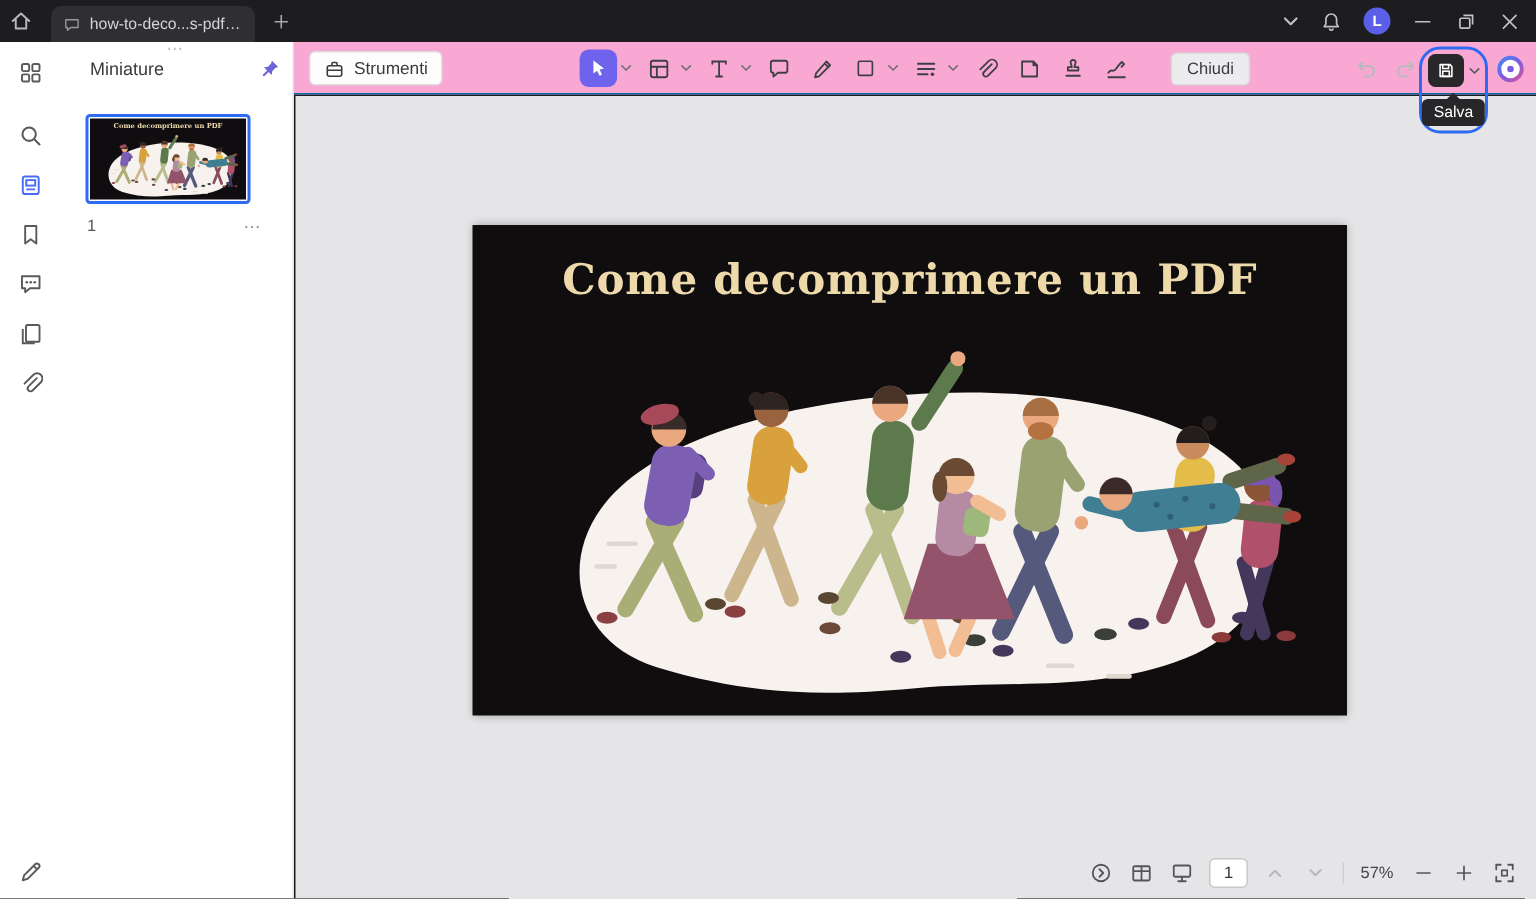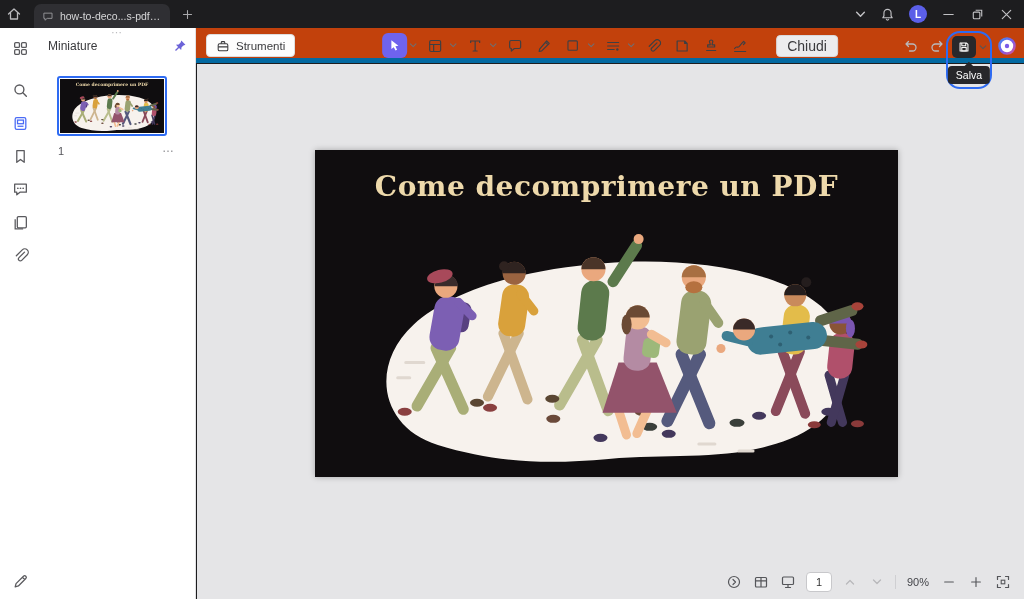--- a/index.html
+++ b/index.html
@@ -10,48 +10,48 @@
   .titlebar { position:absolute; top:0; left:0; right:0; height:28px; background:#1d1d1f; display:flex; align-items:center; color:#c9c9cc; }
   .home-btn { width:28px; height:28px; display:flex; align-items:center; justify-content:center; color:#b9b9bc; }
   .tab { margin-left:6px; height:24px; margin-top:4px; width:136px; background:#2f2f33; border-radius:7px 7px 0 0; display:flex; align-items:center; padding:0 8px; gap:6px; }
   .tab-title { font-size:10.5px; color:#d6d6d8; white-space:nowrap; overflow:hidden; text-overflow:ellipsis; }
   .newtab-btn { width:22px; height:22px; margin-left:6px; display:flex; align-items:center; justify-content:center; color:#a9a9ac; }
   .tb-right { margin-left:auto; display:flex; align-items:center; gap:14px; padding-right:10px; }
   .tb-ic { display:flex; align-items:center; justify-content:center; color:#c2c2c5; }
   .avatar { width:18px; height:18px; border-radius:50%; background:#5b5fe8; color:#fff; font-size:10px; font-weight:bold; display:flex; align-items:center; justify-content:center; }
 
   
-  .toolbar { position:absolute; top:28px; left:196px; right:0; height:35px; background:#c2410c; border-bottom:5px solid #0369a1; }
+  .toolbar { position:absolute; top:28px; left:196px; right:0; height:35px; background:#f9a8d4; border-bottom:1px solid #0369a1; }
   .strumenti { position:absolute; left:10px; top:6px; height:23px; display:flex; align-items:center; gap:6px; background:#fdfdfd; border:1px solid #ddddde; border-radius:4px; padding:0 9px; font-size:11.5px; color:#3a3a3d; }
   .tb-center { position:absolute; left:50%; top:5px; transform:translateX(-50%); display:flex; align-items:center; gap:4px; }
   .tool { width:25px; height:25px; border-radius:6px; display:flex; align-items:center; justify-content:center; color:#3e3f43; }
   .tool.sel { background:#6f63ee; color:#fff; }
   .chev { color:#6e6e72; display:flex; align-items:center; margin:0 1px 0 -2px; }
-  .chiudi { height:22px; margin-left:20px; display:flex; align-items:center; background:#ececee; border:1px solid #d9d9dc; border-radius:4px; padding:0 10px; font-size:14px; color:#3a3a3d;text-align:right; }
+  .chiudi { height:22px; margin-left:20px; display:flex; align-items:center; background:#ececee; border:1px solid #d9d9dc; border-radius:4px; padding:0 10px; font-size:11px; color:#3a3a3d;text-align:right; }
   .hist { position:absolute; top:9px; width:18px; height:18px; display:flex; align-items:center; justify-content:center; color:#b9b9bc; }
   .undo { right:104px; } .redo { right:78px; }
   .save-wrap { position:absolute; right:32px; top:3px; width:46px; height:58px; border:2px solid #2e6bf2; border-radius:14px; z-index:6; }
   .save-row { display:flex; align-items:center; justify-content:center; gap:3px; margin-top:3px; }
   .save-btn { width:24px; height:22px; background:#28282b; border-radius:5px; display:flex; align-items:center; justify-content:center; color:#fff; }
   .save-tip { position:absolute; top:33px; left:50%; transform:translateX(-50%); background:#27272a; color:#fff; font-size:10.5px; padding:3px 8px; border-radius:4px; white-space:nowrap; }
   .save-tip::before { content:""; position:absolute; top:-3px; left:50%; margin-left:-3px; width:6px; height:6px; background:#27272a; transform:rotate(45deg); }
   .ai-btn { position:absolute; right:7px; top:8px; width:20px; height:20px; display:flex; align-items:center; justify-content:center; }
 
   
   .rail { position:absolute; top:28px; left:0; width:40px; bottom:0; background:#fff; display:flex; flex-direction:column; align-items:center; }
   .rail-btn { width:20px; height:20px; display:flex; align-items:center; justify-content:center; color:#5a5a5e; margin-top:13px; }
   .rail-btn:first-child { margin-top:10px; }
   .rail-btn:nth-child(2) { margin-top:22px; }
   .rail-btn.active { color:#4a6bf5; }
   .rail-logo { position:absolute; bottom:8px; left:10px; width:20px; height:20px; color:#5a5a5e; display:flex; align-items:center; justify-content:center; }
 
   
   .panel { position:absolute; top:28px; left:40px; width:156px; bottom:0; background:#fff; border-right:1px solid #e2e2e4; }
   .drag-dots { position:absolute; top:-2px; left:0; right:0; text-align:center; color:#bcbcbf; font-size:11px; letter-spacing:2px; }
-  .panel-head { position:absolute; top:11px; left:8px; right:8px; display:flex; justify-content:space-between; }
+  .panel-head { position:absolute; top:11px; left:20px; right:8px; display:flex; justify-content:space-between; }
   .panel-title { font-size:12px; color:#3a3a3d; }
   .pin-btn { color:#6c63d8; display:flex; }
   .thumb-sel { position:absolute; left:17px; top:48px; width:110px; height:60px; border:2px solid #2e6bf2; border-radius:3px; background:#fff; padding:1px; }
   .thumb { width:100%; height:100%; background:#0f0d0f; overflow:hidden; }
   .thumb-title { font-family:"DejaVu Serif",serif; font-weight:bold; font-size:4.5px; color:#eed9ab; text-align:center; margin-top:3px; }
   .thumb svg { display:block; margin:-1px auto 0; }
   .page-row-num { position:absolute; left:18px; top:117px; font-size:11px; color:#55555a; }
   .page-row-more { position:absolute; right:20px; top:113px; font-size:12px; color:#8a8a8e; letter-spacing:1px; }
 
   
@@ -592,21 +592,21 @@
           <svg width="10" height="6">
             <use href="#s-chevup"></use>
           </svg>
         </span>
       <span class="sb-ic dim">
           <svg width="10" height="6">
             <use href="#s-chev"></use>
           </svg>
         </span>
       <span class="sb-sep"></span>
-      <span class="zoom-val">90%</span>
+      <span class="zoom-val">57%</span>
       <span class="sb-ic">
           <svg width="14" height="14">
             <use href="#s-min"></use>
           </svg>
         </span>
       <span class="sb-ic">
           <svg width="14" height="14">
             <use href="#s-plus"></use>
           </svg>
         </span>

